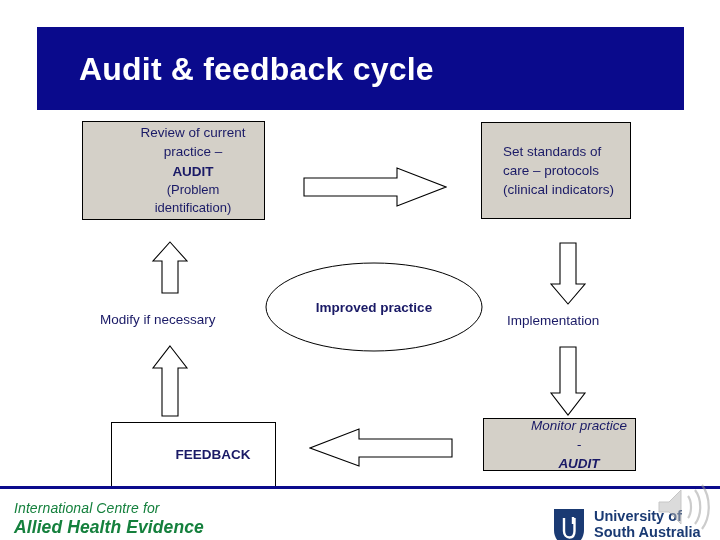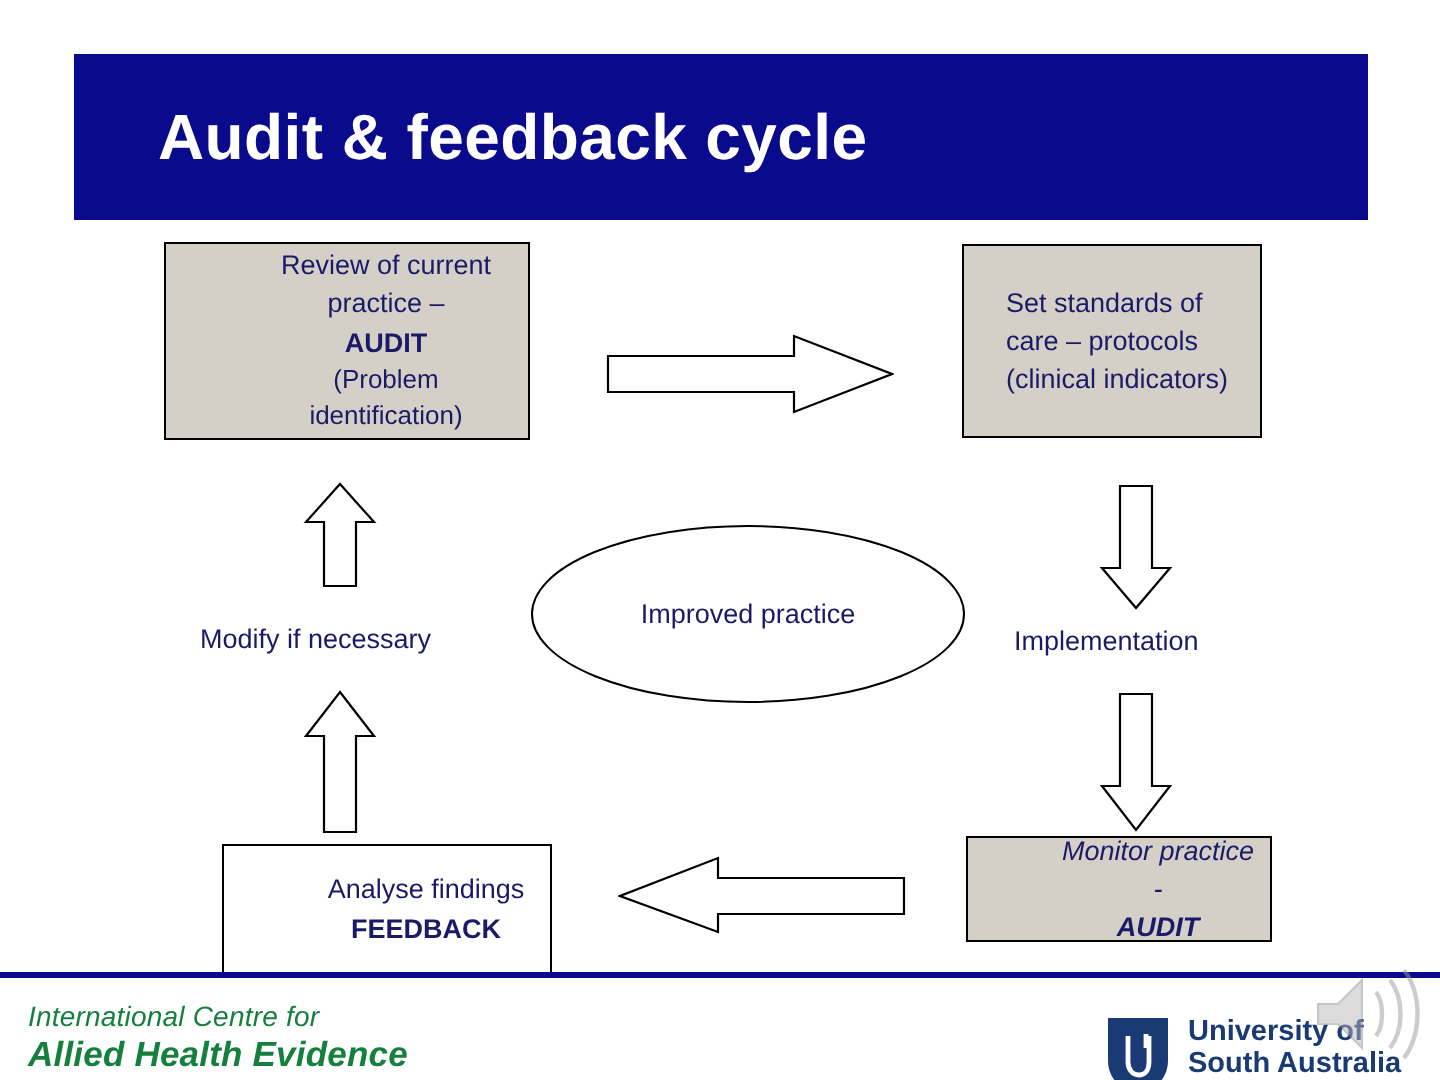--- a/index.html
+++ b/index.html
@@ -93,21 +93,21 @@
     width: 218px;
     height: 90px;
   }
   .ellipse-label {
     position: absolute;
     left: 0; right: 0;
     top: 50%;
     transform: translateY(-50%);
     text-align: center;
     font-size: 13.5px;
-    font-weight: normal;
+    font-weight: bold;
     color: #1a1a66;
   }
 
   
   .arrow { position: absolute; }
   #arrow-top-right   { left: 303px; top: 166px; width: 144px; height: 42px; }
   #arrow-right-down1 { left: 548px; top: 242px; width: 40px;  height: 63px; }
   #arrow-right-down2 { left: 548px; top: 346px; width: 40px;  height: 70px; }
   #arrow-bottom-left { left: 309px; top: 428px; width: 144px; height: 40px; }
   #arrow-left-up1    { left: 150px; top: 241px; width: 40px;  height: 53px; }
@@ -186,21 +186,20 @@
 
 <div class="gray-box" id="box-monitor">
   <div class="box-inner ta-center">
     <div>Monitor practice -</div>
     <div class="bold">AUDIT</div>
   </div>
 </div>
 
 <div class="white-box" id="box-feedback">
   <div class="box-inner ta-center">
-    <div>Analyse findings</div>
     <div class="bold">FEEDBACK</div>
   </div>
 </div>
 
 <div class="plain-label" id="label-modify">Modify if necessary</div>
 
 <div class="ellipse-wrap">
   <svg width="218" height="90" viewBox="0 0 218 90">
     <ellipse cx="109" cy="45" rx="108" ry="44" fill="#ffffff" stroke="#000000" stroke-width="1"></ellipse>
   </svg>

